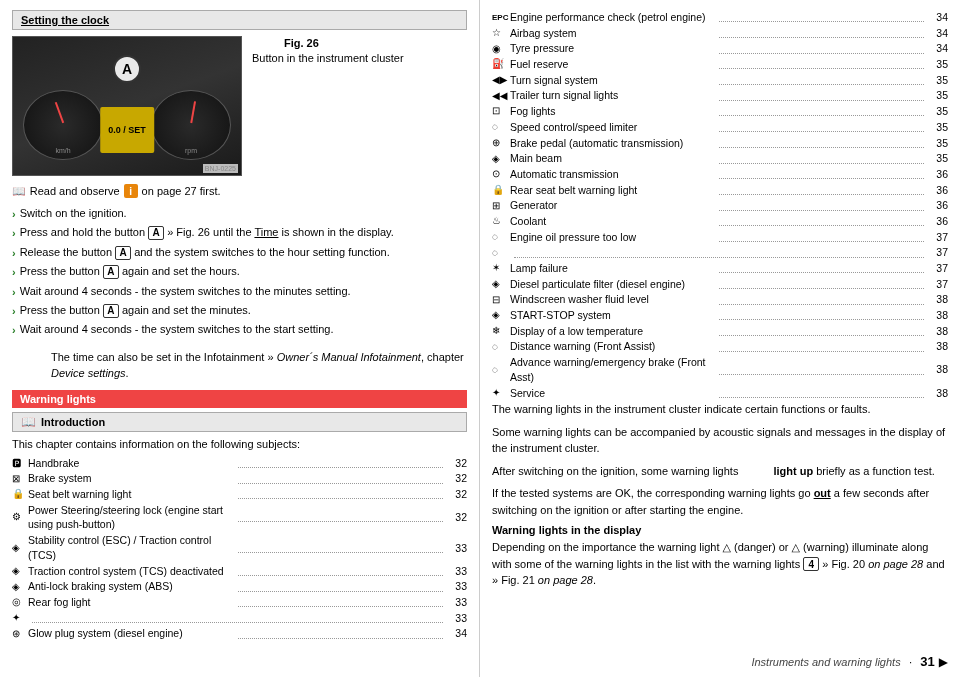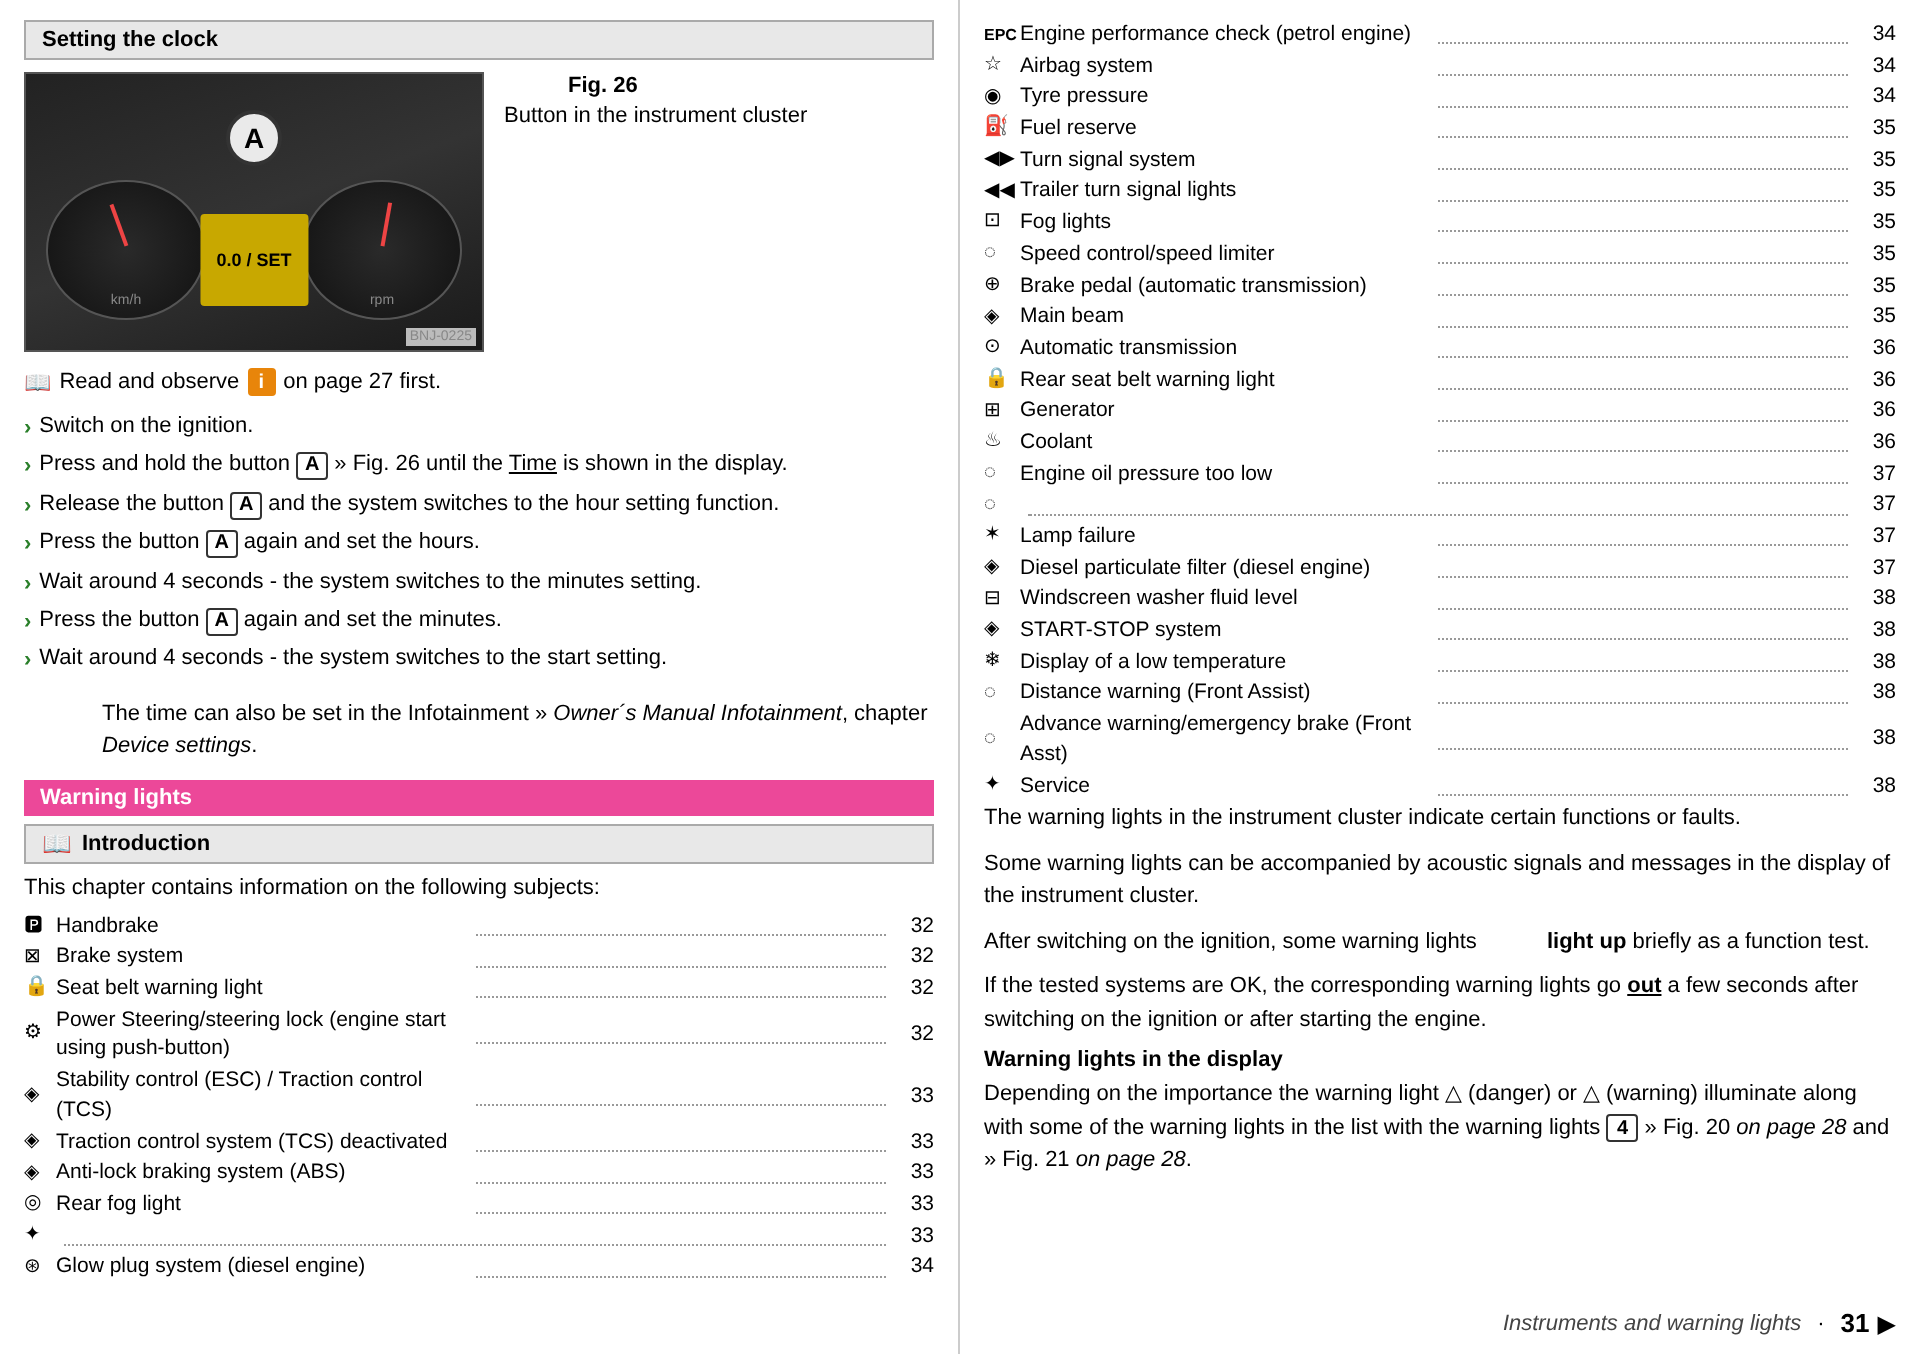--- a/index.html
+++ b/index.html
@@ -24,20 +24,21 @@
       padding: 10px 12px;
     }
 
     .section-header {
       background: #e8e8e8;
       border: 1px solid #aaa;
       padding: 3px 8px;
       font-weight: bold;
       font-size: 11px;
       margin-bottom: 6px;
+      text-decoration: underline;
     }
 
     .fig-box {
       display: flex;
       margin-bottom: 8px;
       gap: 10px;
     }
 
     .fig-image {
       width: 230px;
@@ -146,21 +147,21 @@
       line-height: 1.5;
       margin-bottom: 8px;
       margin-left: 39px;
     }
 
     .italic-link {
       font-style: italic;
     }
 
     .warning-section-header {
-      background: #ec4899;
+      background: #ef4444;
       color: white;
       padding: 3px 8px;
       font-weight: bold;
       font-size: 11px;
       margin-bottom: 4px;
     }
 
     .intro-header {
       background: #e8e8e8;
       border: 1px solid #aaa;

